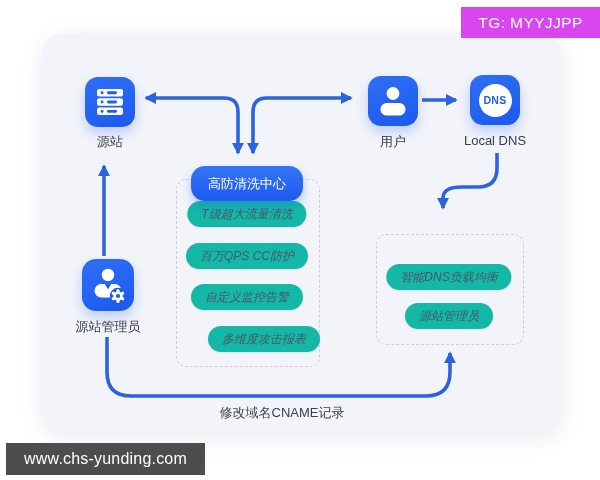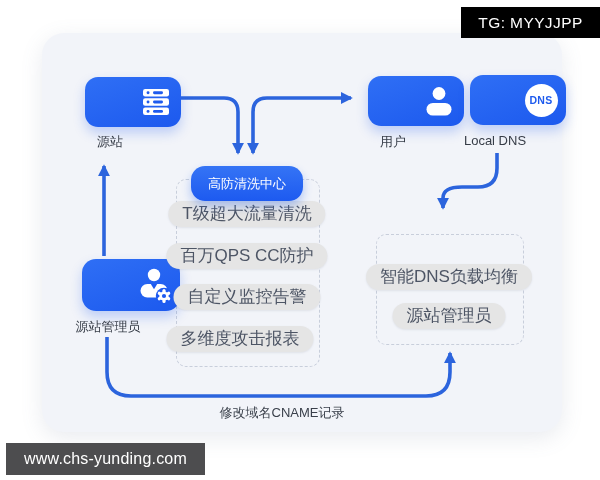--- a/index.html
+++ b/index.html
@@ -12,47 +12,47 @@
     background:#f2f4f9;border-radius:22px;
     box-shadow:0 6px 22px rgba(100,110,140,.14);
     z-index:1;
   }
   .arrows{position:absolute;left:0;top:0;width:600px;height:480px;z-index:2;pointer-events:none;}
   .node-icon{
     position:absolute;z-index:3;
     background:linear-gradient(160deg,#2f6ff5 0%,#1c59ee 100%);
     border-radius:13px;display:flex;align-items:center;justify-content:center;
     box-shadow:0 6px 12px rgba(30,90,238,.25);
-    padding-left:46px;
   }
   .node-label{
     position:absolute;z-index:3;text-align:center;font-size:13px;color:#363c47;white-space:nowrap;
   }
   .dashed-box{
     position:absolute;z-index:2;border:1.5px dashed #c8cedb;border-radius:10px;background:transparent;
   }
   .blue-pill{
     position:absolute;z-index:4;transform:translateX(-50%);
     height:27px;line-height:27px;padding:4px 17px;border-radius:14px;
     background:linear-gradient(180deg,#3574f5,#1d5af0);color:#fff;font-size:13px;white-space:nowrap;
     box-shadow:0 5px 10px rgba(32,95,240,.32);
   }
   .item-pill{
     position:absolute;z-index:3;transform:translateX(-50%);
     height:26px;line-height:26px;padding:0 14px;border-radius:13px;
-    background:#e5e5e5;color:#4d5565;font-size:17px;white-space:nowrap;
+    background:#14b8a6;color:#4d5565;font-size:12px;white-space:nowrap;
     box-shadow:0 1px 2px rgba(120,130,150,.15);
+    font-style:italic;
   }
   .cname-note{
     position:absolute;left:182px;top:404px;width:200px;z-index:3;
     text-align:center;font-size:13px;color:#3a404b;
   }
   .tg-badge{
     position:absolute;left:461px;top:7px;width:139px;height:31px;z-index:6;
-    background:#000000;color:#fff;font-size:15.5px;
+    background:#d946ef;color:#fff;font-size:15.5px;
     display:flex;align-items:center;justify-content:center;letter-spacing:.4px;
   }
   .watermark{
     position:absolute;left:6px;top:443px;width:199px;height:32px;z-index:6;
     background:#4d4d4f;color:#fff;font-size:16px;
     display:flex;align-items:center;justify-content:center;letter-spacing:.2px;
   }
   .dns-circle{
     width:33px;height:33px;border-radius:50%;background:#fff;
     display:flex;align-items:center;justify-content:center;
@@ -129,21 +129,21 @@
       </g>
     </svg>
   </div>
   <div class="node-label" style="left:43px;top:318px;width:130px;">源站管理员</div>
 
   <div class="dashed-box" style="left:176px;top:179px;width:142px;height:186px;"></div>
   <div class="blue-pill" style="left:247px;top:166px;">高防清洗中心</div>
   <div class="item-pill" style="left:247px;top:201px;">T级超大流量清洗</div>
   <div class="item-pill" style="left:247px;top:243px;">百万QPS CC防护</div>
   <div class="item-pill" style="left:247px;top:284px;">自定义监控告警</div>
-  <div class="item-pill" style="left:240px;top:326px;text-align:center;">多维度攻击报表</div>
+  <div class="item-pill" style="left:264px;top:326px;text-align:center;">多维度攻击报表</div>
 
   <div class="dashed-box" style="left:376px;top:234px;width:146px;height:109px;"></div>
   <div class="item-pill" style="left:449px;top:264px;">智能DNS负载均衡</div>
   <div class="item-pill" style="left:449px;top:303px;">源站管理员</div>
 
   <div class="cname-note">修改域名CNAME记录</div>
 
   <div class="tg-badge">TG: MYYJJPP</div>
   <div class="watermark">www.chs-yunding.com</div>
 

